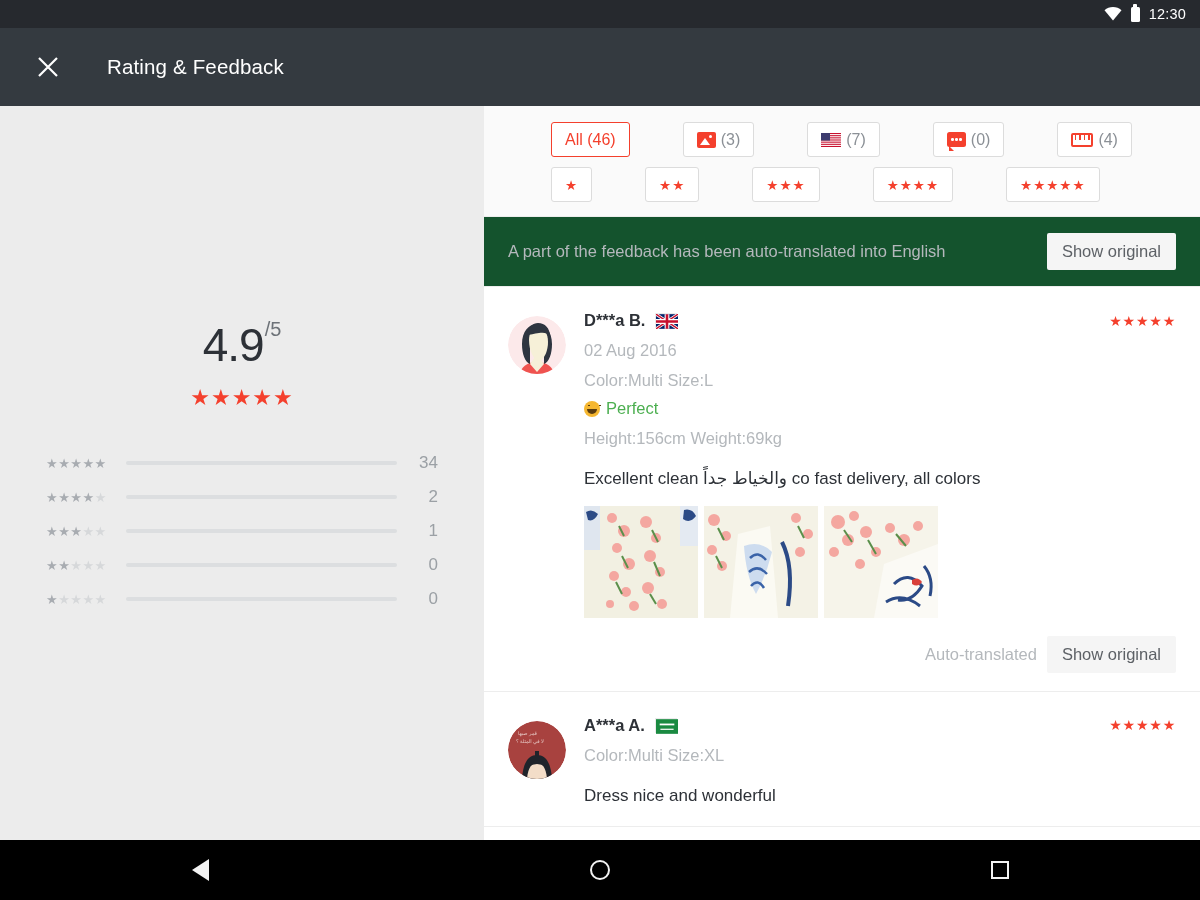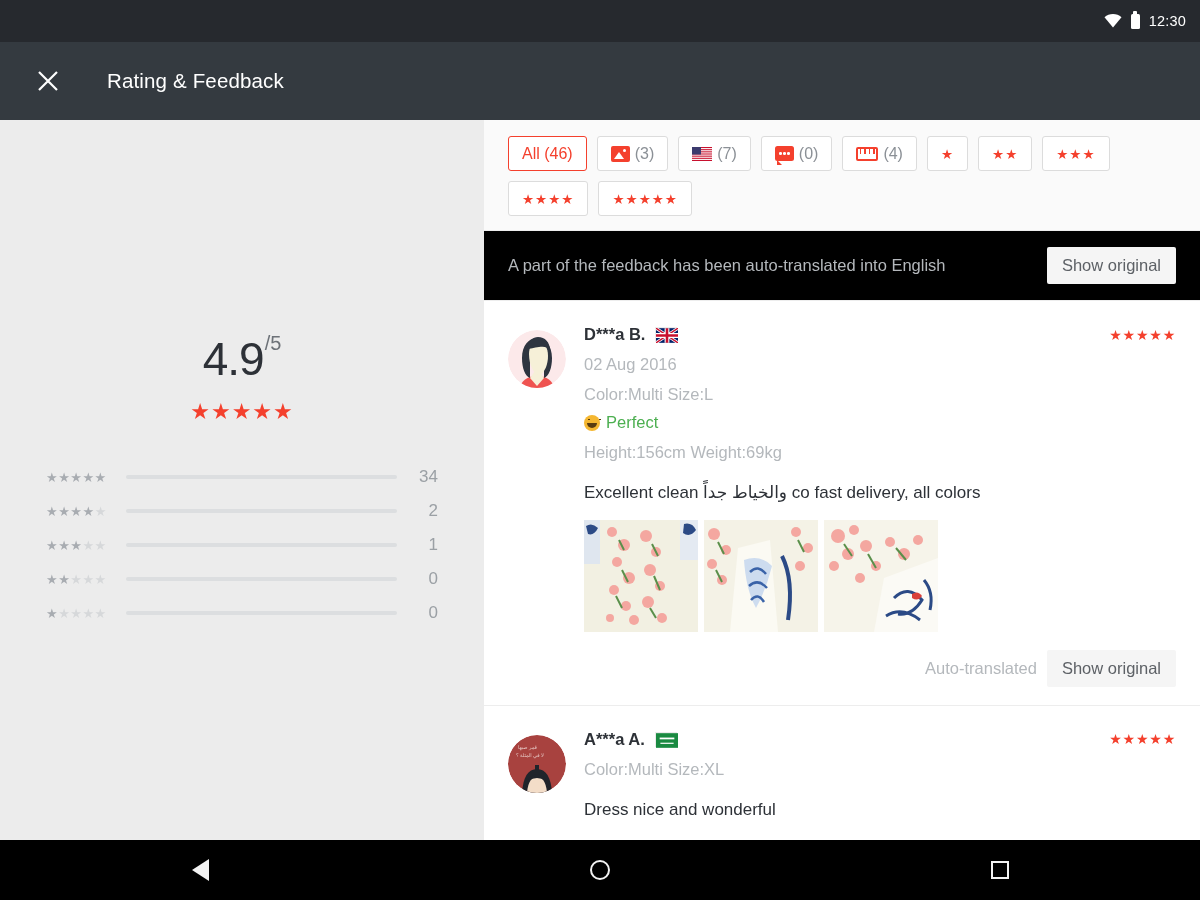--- a/index.html
+++ b/index.html
@@ -6,21 +6,21 @@
   html, body {
     width: 1200px; height: 900px;
     font-family: "Liberation Sans", "DejaVu Sans", sans-serif;
     background: #000;
     overflow: hidden;
   }
   .screen { position: relative; width: 1200px; height: 900px; }
 
   
   .statusbar {
-    height: 42px; background: #26292e;
+    height: 28px; background: #26292e;
     display: flex; align-items: center; justify-content: flex-end;
     padding-right: 14px; gap: 9px;
   }
   .statusbar .clock { color: #fff; font-size: 14.5px; letter-spacing: .2px; }
   .wifi-ic { width: 18px; height: 14px; position: relative; }
   .wifi-ic svg { display: block; }
   .batt-ic { width: 9px; height: 15px; background: #fff; border-radius: 1.5px; position: relative; }
   .batt-ic:before {
     content: ""; position: absolute; top: -2.5px; left: 2.5px;
     width: 4px; height: 2.5px; background: #fff; border-radius: 1px 1px 0 0;
@@ -71,21 +71,21 @@
   .right-pane { flex: 1; background: #fff; display: flex; flex-direction: column; overflow: hidden; }
 
   .filters {
     background: #fafafa; padding: 16px 20px 14px 24px;
     display: flex; flex-wrap: wrap; gap: 10px;
     border-bottom: 1px solid #ededed;
   }
   .chip {
     min-height: 35px; background: #fff; border: 1px solid #dcdcdc; border-radius: 3px;
     display: flex; align-items: center; justify-content: center; gap: 5px;
-    padding: 0 13px; font-size: 16px; color: #8b9096; cursor: pointer; white-space: nowrap;
+    padding: 0 13px; font-size: 16px; color: #8b9096; cursor: pointer; white-space: nowrap; margin-left: 43px;
   }
   .chip.active { border-color: #f4402d; color: #f4402d; }
   .chip .stars { color: #f4402d; font-size: 13.5px; letter-spacing: 1px; }
 
   
   .ic-photo {
     width: 19px; height: 16px; background: #f4402d; border-radius: 2px; position: relative;
   }
   .ic-photo:before {
     content: ""; position: absolute; left: 3px; bottom: 2.5px;
@@ -109,21 +109,21 @@
   .ic-ruler {
     width: 22px; height: 14px; border: 2px solid #f4402d; border-radius: 2px;
     position: relative; display: flex; align-items: flex-start; justify-content: space-around;
     padding-top: 0;
   }
   .ic-ruler i { width: 1.5px; height: 5px; background: #f4402d; display: block; }
 
   .translate-bar {
     display: flex; align-items: center; justify-content: space-between;
     padding: 16px 24px 16px 24px; border-bottom: 1px solid #ededed;
-    background: #000000;
+    background: #14532d;
   }
   .translate-txt { font-size: 16.5px; color: #b4b8bc; }
   .btn-show-original {
     background: #f5f5f5; color: #5d6166; font-size: 16.5px;
     padding: 9px 15px; border: none; border-radius: 2px; cursor: pointer;
   }
 
   .reviews { flex: 1; overflow: hidden; }
   .review {
     display: flex; padding: 24px 24px 0 24px; border-bottom: 1px solid #ededed;

